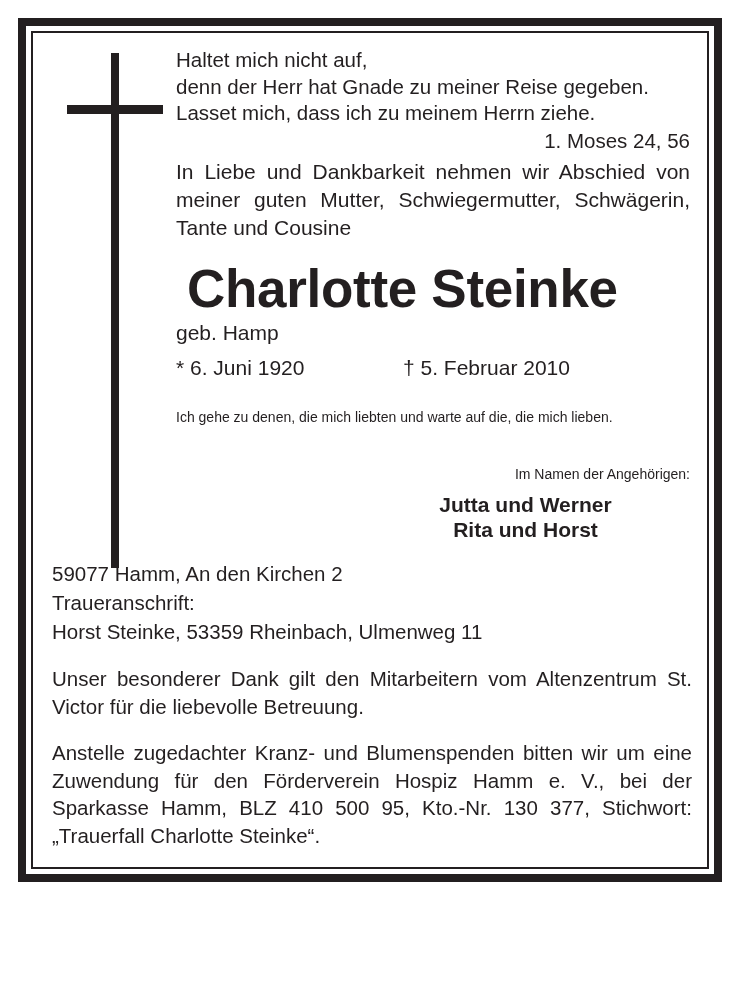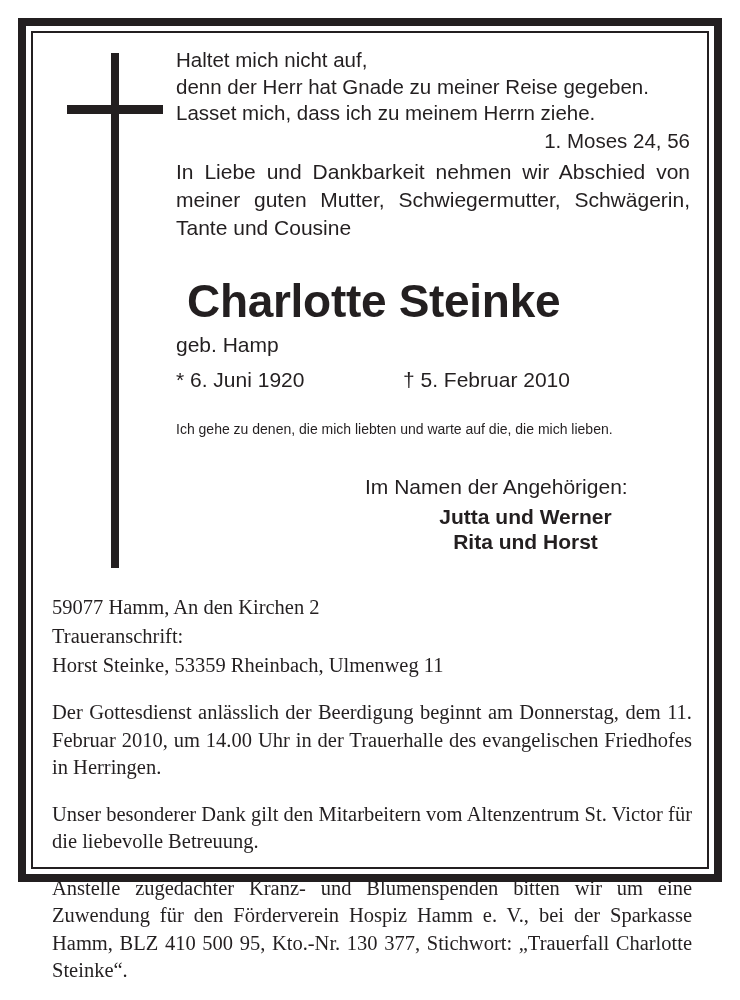--- a/index.html
+++ b/index.html
@@ -105,25 +105,25 @@
     font-size: 21px;
     line-height: 28px;
     text-align: justify;
     text-align-last: left;
     margin-top: 4px;
     -webkit-hyphens: manual;
     hyphens: manual;
   }
 
   .name {
-    font-size: 46px;
+    font-size: 53px;
     font-weight: bold;
     line-height: 54px;
     letter-spacing: -0.3px;
-    margin-top: 32px;
+    margin-top: 20px;
     margin-left: 11px;
   }
   .maiden {
     font-size: 21px;
     line-height: 27px;
     margin-top: 3px;
   }
   .dates {
     font-size: 21px;
     line-height: 28px;
@@ -144,42 +144,42 @@
   }
 
   .epitaph {
     font-size: 14px;
     line-height: 27px;
     margin-top: 22px;
     width: 516px;
   }
 
   .in-name {
-    font-size: 21px;
+    font-size: 14px;
     line-height: 27px;
     margin-top: 30px;
     margin-left: 189px;
+    text-align: right;
   }
   .relatives {
     font-size: 21px;
     font-weight: bold;
     line-height: 25px;
     margin-top: 4px;
     margin-left: 185px;
     white-space: pre-line;
     text-align: center;
   }
 
   
   .lower {
     position: absolute;
     left: 19px;
-    top: 560px;
+    top: 526px;
     width: 640px;
-    font-family: Liberation Serif, serif;
   }
   .address {
     font-size: 20.5px;
     line-height: 29px;
     white-space: pre-line;
   }
   .para {
     font-size: 20.5px;
     line-height: 27.5px;
     text-align: justify;
@@ -231,21 +231,20 @@
 Rita und Horst</div>
 
     </div>
 
     <div class="lower">
 
       <div class="address">59077 Hamm, An den Kirchen 2
 Traueranschrift:
 Horst Steinke, 53359 Rheinbach, Ulmenweg 11</div>
 
-      <div class="para">Der Gottesdienst anlässlich der Beerdigung beginnt am Donnerstag, dem 11. Februar 2010, um 14.00 Uhr in der Trauerhalle des evangelischen Friedhofes in Herringen.</div>
 
       <div class="para">Unser besonderer Dank gilt den Mitarbeitern vom Alten­zentrum St. Victor für die liebevolle Betreuung.</div>
 
       <div class="para">Anstelle zugedachter Kranz- und Blumenspenden bitten wir um eine Zuwendung für den Förderverein Hospiz Hamm e. V., bei der Sparkasse Hamm, BLZ 410 500 95, Kto.-Nr. 130 377, Stichwort: „Trauerfall Charlotte Steinke“.</div>
 
     </div>
 
   </div>
 </div>
 

